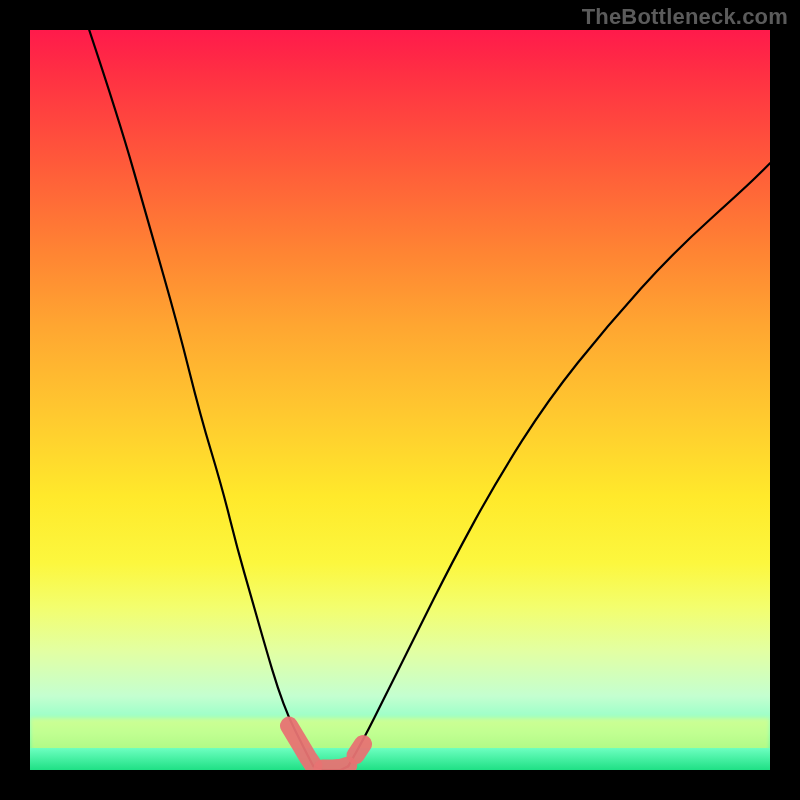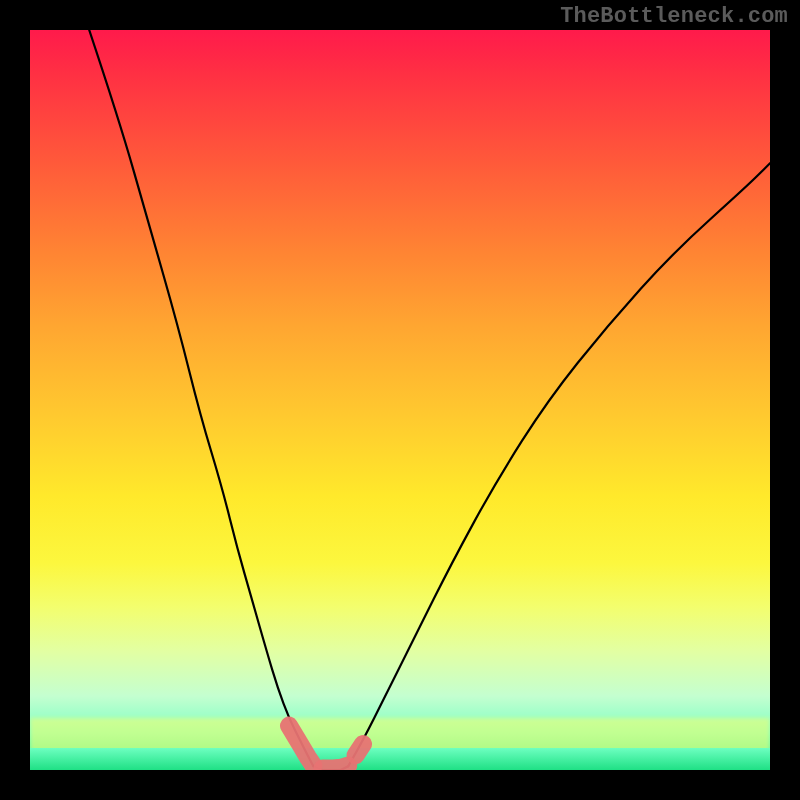--- a/index.html
+++ b/index.html
@@ -7,21 +7,21 @@
   .frame {
     position: relative;
     width: 800px;
     height: 800px;
     background: #000;
   }
   .watermark {
     position: absolute;
     top: 4px;
     right: 12px;
-    font-family: Liberation Mono, monospace;
+    font-family: Liberation Sans, sans-serif;
     font-size: 22px;
     font-weight: 600;
     color: #5b5b5b;
     letter-spacing: 0.2px;
     z-index: 5;
   }
   .plot-area {
     position: absolute;
     left: 30px;
     top: 30px;

